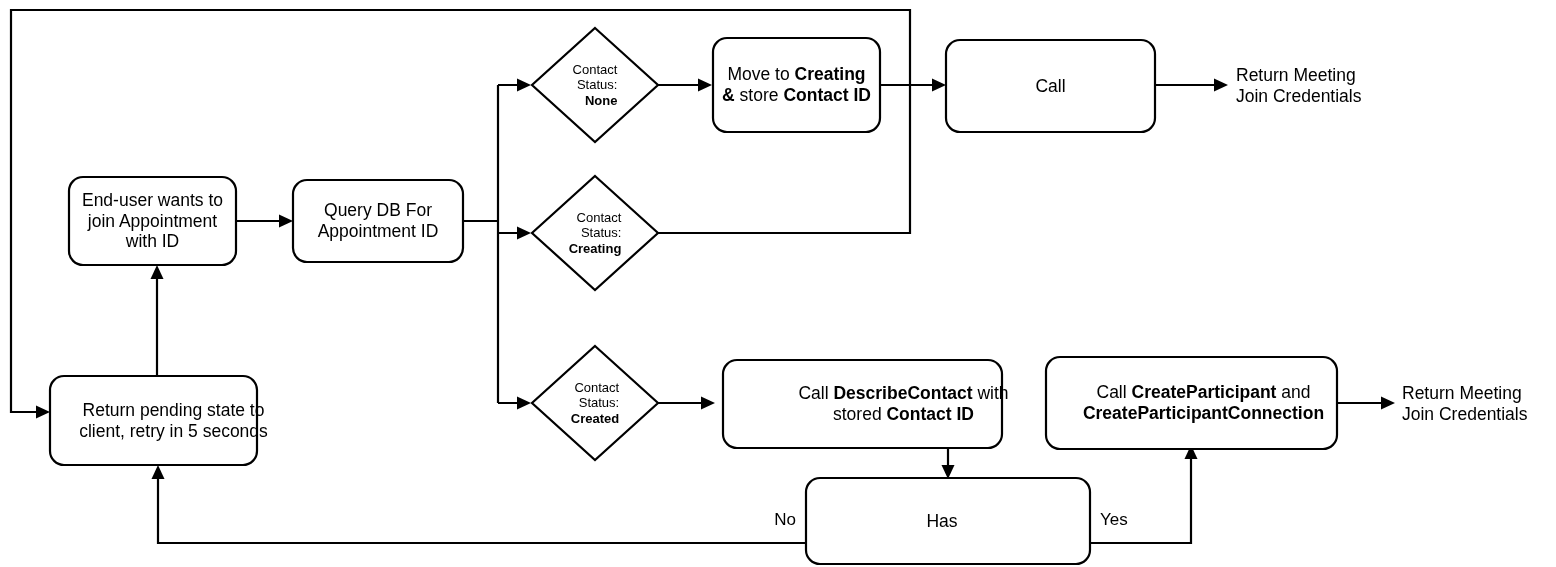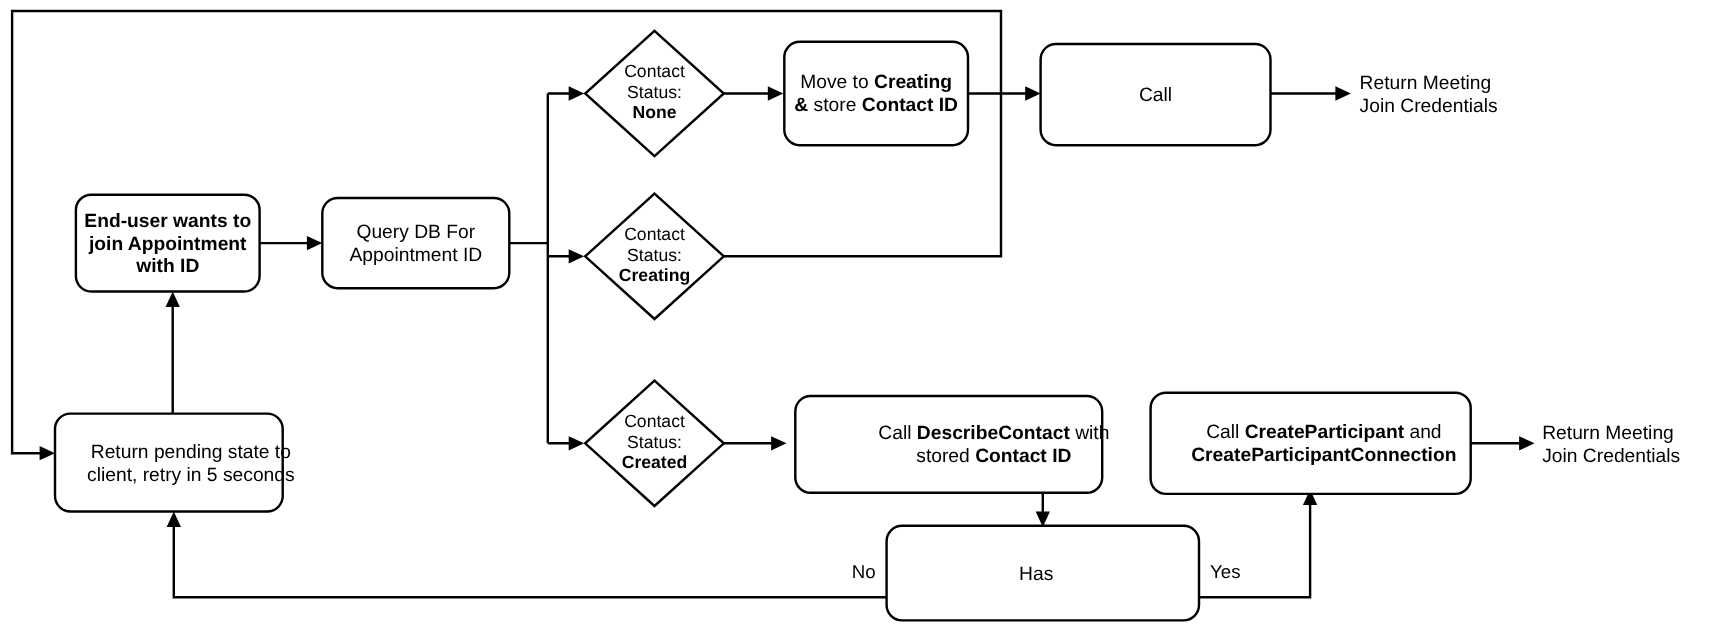--- a/index.html
+++ b/index.html
@@ -44,21 +44,21 @@
     align-items: center;
     justify-content: center;
     text-align: center;
     color: #000000;
     font-family: "Liberation Sans", sans-serif;
     line-height: 1.18;
     pointer-events: none;
     white-space: pre-line;
   }
   .t-box { font-size: 17.5px; border-radius: 14px; }
-  .t-diamond { font-size: 16px; }
+  .t-diamond { font-size: 13px; text-align: right; }
   .t-label { font-size: 17.5px; }
   .t-edge { font-size: 17px; }
   .bold { font-weight: bold; }
   .node-text span { display: inline; }
 </style>
 </head>
 <body>
 
 <div id="diagram-root">
 
@@ -119,21 +119,21 @@
     <rect class="shape-outline" x="723" y="360" width="279" height="88" rx="14" ry="14"></rect>
 
     <rect class="shape-outline" x="1046" y="357" width="291" height="92" rx="14" ry="14"></rect>
 
     <rect class="shape-outline" x="806" y="478" width="284" height="86" rx="14" ry="14"></rect>
 
     <rect class="shape-outline" x="50" y="376" width="207" height="89" rx="14" ry="14"></rect>
 
   </svg>
 
-  <div class="node-text t-box" style="left:69px; top:177px; width:167px; height:88px;font-weight:bold;">
+  <div class="node-text t-box" style="left:69px; top:177px; width:167px; height:88px;">
     <div>End-user wants to
 join Appointment
 with ID</div>
   </div>
 
   <div class="node-text t-box" style="left:293px; top:180px; width:170px; height:82px;">
     <div>Query DB For
 Appointment ID</div>
   </div>
 

